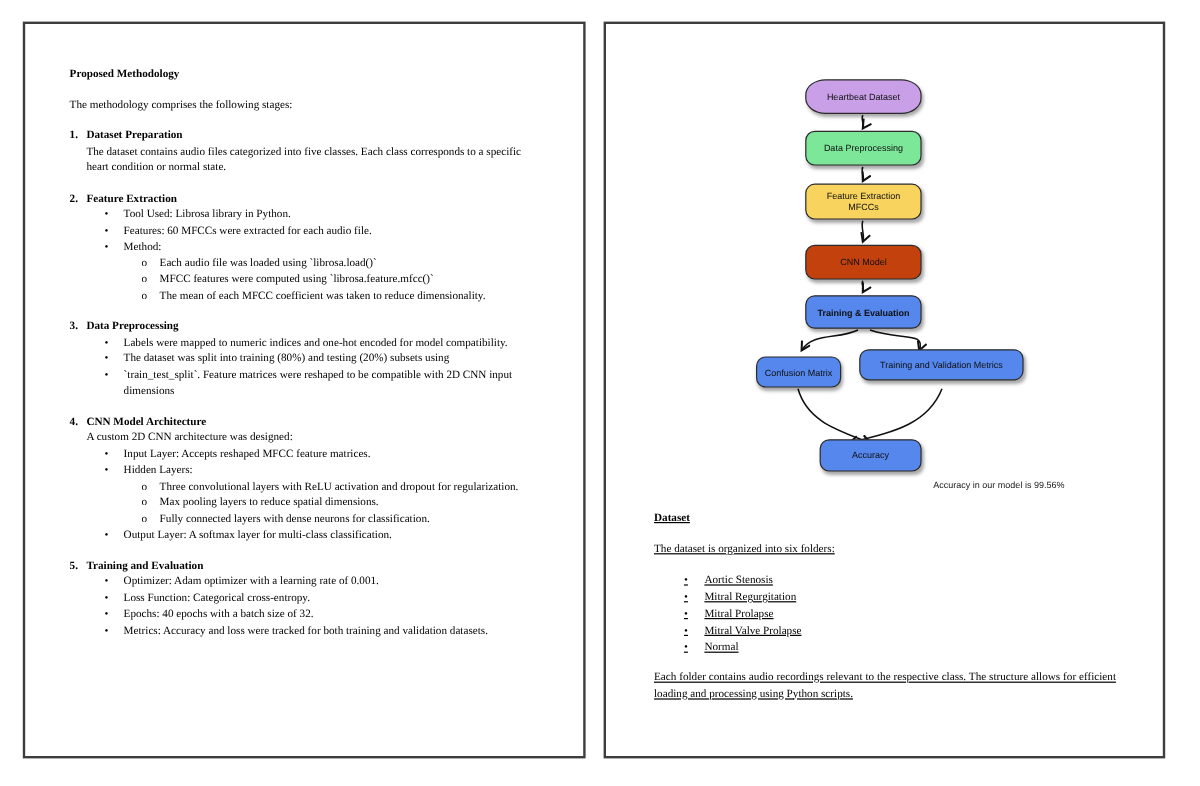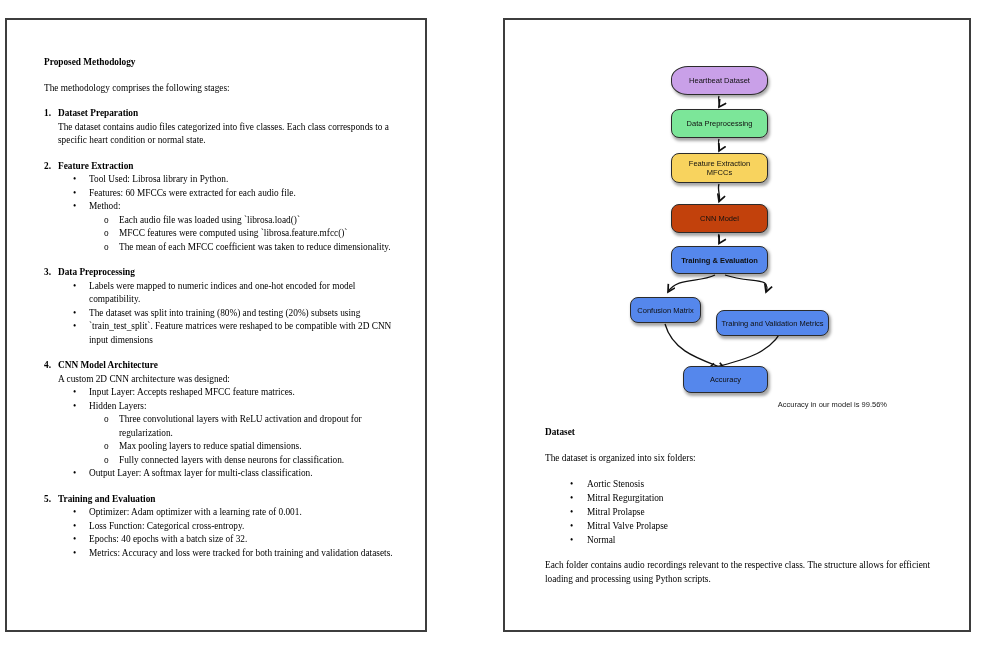--- a/index.html
+++ b/index.html
@@ -3,29 +3,29 @@
 <meta charset="utf-8">
 <style>
   * { margin:0; padding:0; box-sizing:border-box; }
   html,body { width:1000px; height:655px; background:#ffffff; overflow:hidden; }
   body { position:relative; font-family:"Liberation Serif", serif; color:#000; }
 
   .page {
     position:absolute; top:18px; height:614px; background:#fff;
     border:2px solid #3d3d3d;
   }
-  #left-page  { left:5px;  width:422px; }
+  #left-page  { left:19px;  width:469px; }
   #right-page { left:503px; width:468px; }
 
   
   .doc {
     position:absolute; font-size:9.3px; line-height:13.5px; color:#000;
   }
   #left-doc  { left:37px; top:36px; right:32px; }
-  #right-doc { left:40px; top:406px; right:39px; }
+  #right-doc { left:40px; top:406px; right:39px;text-decoration:underline; }
 
   .block { margin-bottom:12px; }
   .bold  { font-weight:bold; }
 
   .num-row { display:flex; }
   .num-row .num { width:14px; flex:0 0 14px; font-weight:bold; }
   .num-row .hd  { font-weight:bold; }
   .sec-body { margin-left:14px; }
 
   .b1 { display:flex; margin-left:29px; }
@@ -48,21 +48,21 @@
     border:1.5px solid #2b2b2b; border-radius:8px;
     box-shadow:1.5px 2.5px 3px rgba(0,0,0,0.35);
     white-space:pre-line;
   }
   #n-heartbeat  { left:166px; top:46px;  width:97px;  height:29px; border-radius:17px/13px; }
   #n-preproc    { left:166px; top:89px;  width:97px;  height:29px; }
   #n-feature    { left:166px; top:133px; width:97px;  height:30px; }
   #n-cnn        { left:166px; top:184px; width:97px;  height:29px; }
   #n-train      { left:166px; top:226px; width:97px;  height:28px; }
   #n-confusion  { left:125px; top:277px; width:71px;  height:26px; }
-  #n-tvm        { left:211px; top:290px; width:113px; height:26px; }
+  #n-tvm        { left:211px; top:271px; width:137px; height:26px; }
   #n-accuracy   { left:178px; top:346px; width:85px;  height:27px; }
 
   .fc-caption {
     position:absolute; left:171px; top:380px; width:211px; text-align:right;
     font-family:"Liberation Sans", sans-serif; font-size:7.5px; color:#1a1a1a;
   }
 </style>
 </head>
 <body>
 

